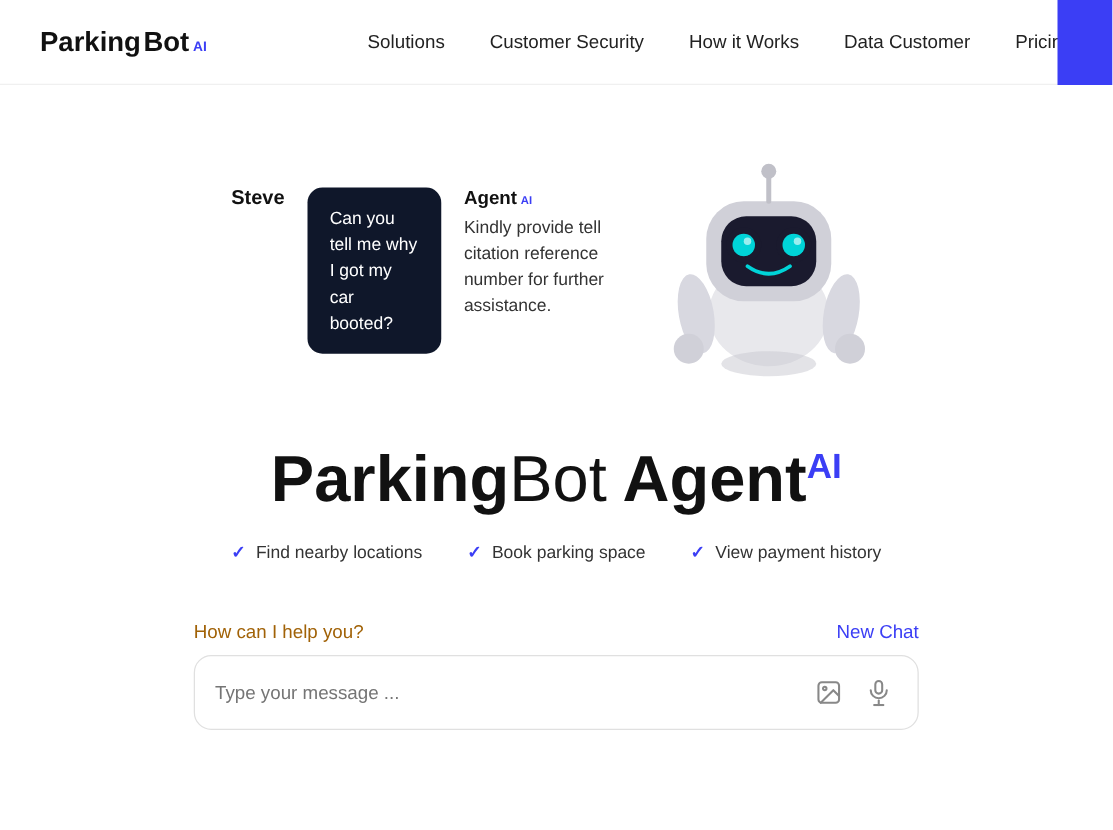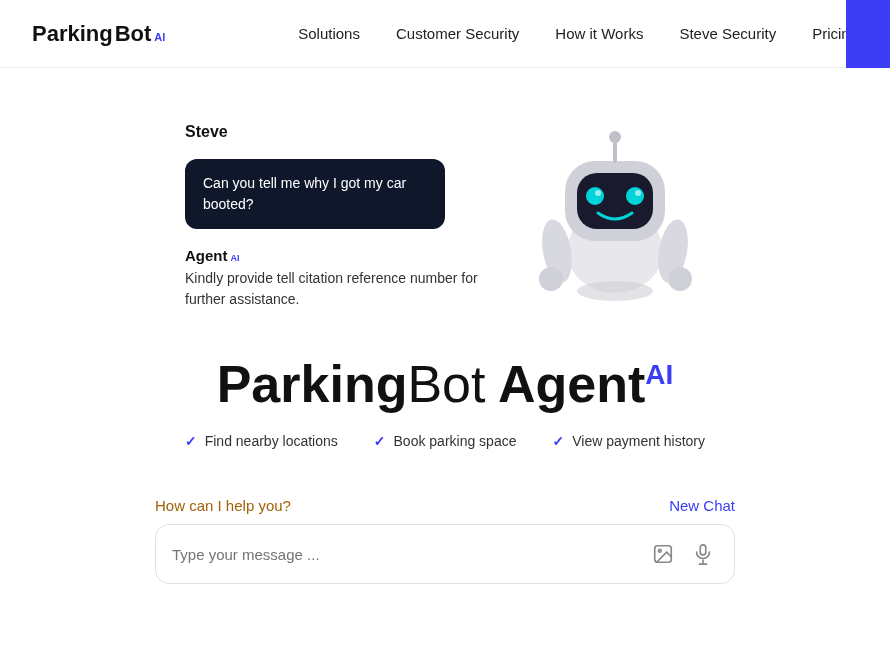--- a/index.html
+++ b/index.html
@@ -69,21 +69,21 @@
       display: flex;
       gap: 40px;
       align-items: center;
       justify-content: center;
       width: 100%;
       max-width: 680px;
       margin-bottom: 40px;
     }
     .chat-left {
       display: flex;
-      flex-direction: column;
+      flex-direction: row;
       gap: 18px;
       max-width: 300px;
     }
     .chat-user-name {
       font-weight: 700;
       font-size: 16px;
       color: #111;
     }
     .chat-bubble {
       background: #0f172a;
@@ -222,21 +222,21 @@
 <nav>
   <div class="logo">
     <span class="logo-parking">Parking</span>
       <span class="logo-bot">Bot</span>
       <span class="logo-ai">AI</span>
   </div>
   <ul class="nav-links">
     <li><a href="#">Solutions</a></li>
     <li><a href="#">Customer Security</a></li>
     <li><a href="#">How it Works</a></li>
-    <li><a href="#">Steve Security</a></li>
+    <li><a href="#">Data Customer</a></li>
     <li><a href="#">Pricing</a></li>
   </ul>
   <button class="nav-btn"></button>
 </nav>
 
 <div class="hero">
 
   <div class="chat-demo">
     <div class="chat-left">
       <span class="chat-user-name">Steve</span>

